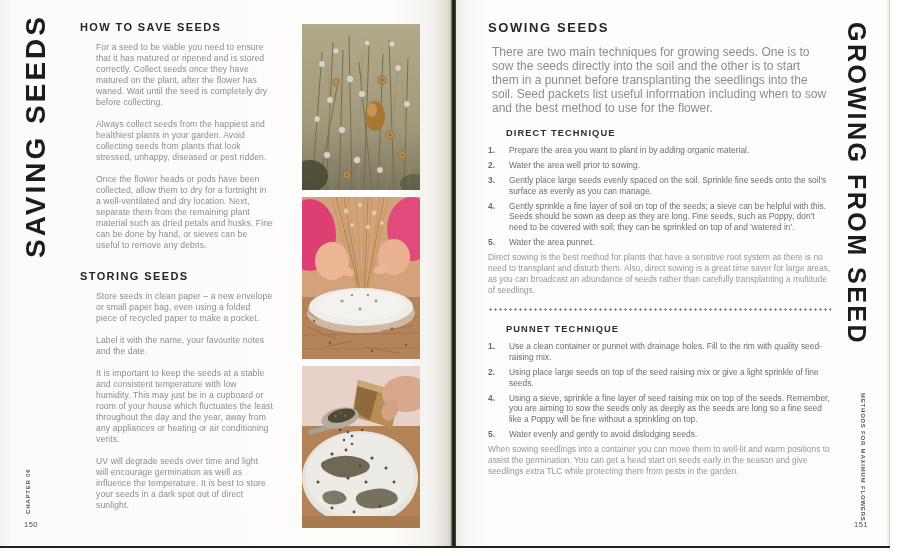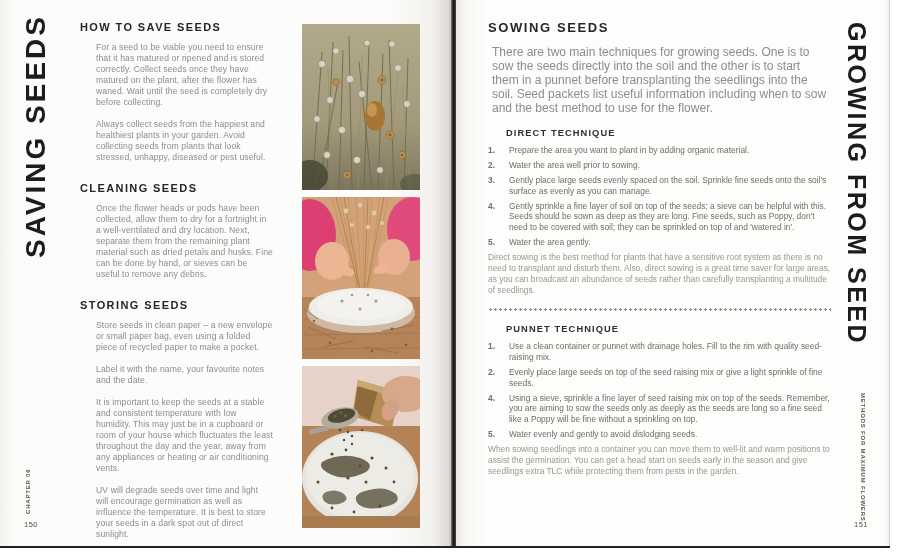--- a/index.html
+++ b/index.html
@@ -84,23 +84,22 @@
 
 <div class="spread">
 
   <div class="page page-left">
 
     <div class="spine-title-left v-up">SAVING SEEDS</div>
 
     <div class="text-col-left">
       <h2>HOW TO SAVE SEEDS</h2>
       <p>For a seed to be viable you need to ensure that it has matured or ripened and is stored correctly. Collect seeds once they have matured on the plant, after the flower has waned. Wait until the seed is completely dry before collecting.</p>
-      <p>Always collect seeds from the happiest and healthiest plants in your garden. Avoid collecting seeds from plants that look stressed, unhappy, diseased or pest useful.</p>
-
-      <h2 class="later">CLEANING SEEDS</h2>
+      <p>Always collect seeds from the happiest and healthiest plants in your garden. Avoid collecting seeds from plants that look stressed, unhappy, diseased or pest ridden.</p>
+
       <p>Once the flower heads or pods have been collected, allow them to dry for a fortnight in a well-ventilated and dry location. Next, separate them from the remaining plant material such as dried petals and husks. Fine can be done by hand, or sieves can be useful to remove any debris.</p>
 
       <h2 class="later">STORING SEEDS</h2>
       <p>Store seeds in clean paper – a new envelope or small paper bag, even using a folded piece of recycled paper to make a pocket.</p>
       <p>Label it with the name, your favourite notes and the date.</p>
       <p>It is important to keep the seeds at a stable and consistent temperature with low humidity. This may just be in a cupboard or room of your house which fluctuates the least throughout the day and the year, away from any appliances or heating or air conditioning vents.</p>
       <p>UV will degrade seeds over time and light will encourage germination as well as influence the temperature. It is best to store your seeds in a dark spot out of direct sunlight.</p>
     </div>
 
     <div class="photo-col">
@@ -319,37 +318,37 @@
         <li>
             <span class="num">3.</span>
             <span class="step-text">Gently place large seeds evenly spaced on the soil. Sprinkle fine seeds onto the soil's surface as evenly as you can manage.</span>
           </li>
         <li>
             <span class="num">4.</span>
             <span class="step-text">Gently sprinkle a fine layer of soil on top of the seeds; a sieve can be helpful with this. Seeds should be sown as deep as they are long. Fine seeds, such as Poppy, don't need to be covered with soil; they can be sprinkled on top of and 'watered in'.</span>
           </li>
         <li>
             <span class="num">5.</span>
-            <span class="step-text">Water the area gently.</span>
+            <span class="step-text">Water the area punnet.</span>
           </li>
       </ol>
 
       <p class="why">Direct sowing is the best method for plants that have a sensitive root system as there is no need to transplant and disturb them. Also, direct sowing is a great time saver for large areas, as you can broadcast an abundance of seeds rather than carefully transplanting a multitude of seedlings.</p>
 
       <div class="dotted"></div>
 
       <h3>PUNNET TECHNIQUE</h3>
       <ol class="steps">
         <li>
             <span class="num">1.</span>
             <span class="step-text">Use a clean container or punnet with drainage holes. Fill to the rim with quality seed-raising mix.</span>
           </li>
         <li>
             <span class="num">2.</span>
-            <span class="step-text">Evenly place large seeds on top of the seed raising mix or give a light sprinkle of fine seeds.</span>
+            <span class="step-text">Using place large seeds on top of the seed raising mix or give a light sprinkle of fine seeds.</span>
           </li>
         <li>
             <span class="num">4.</span>
             <span class="step-text">Using a sieve, sprinkle a fine layer of seed raising mix on top of the seeds. Remember, you are aiming to sow the seeds only as deeply as the seeds are long so a fine seed like a Poppy will be fine without a sprinkling on top.</span>
           </li>
         <li>
             <span class="num">5.</span>
             <span class="step-text">Water evenly and gently to avoid dislodging seeds.</span>
           </li>
       </ol>

